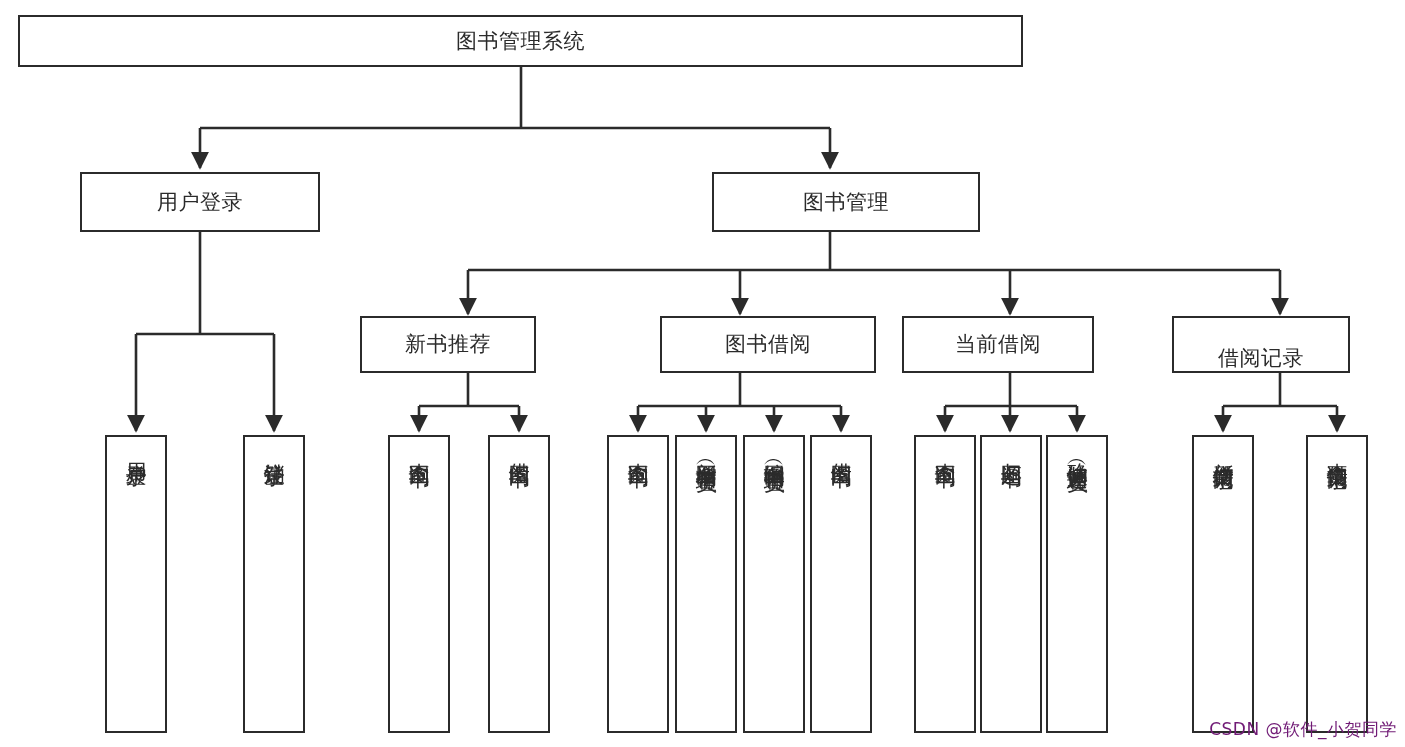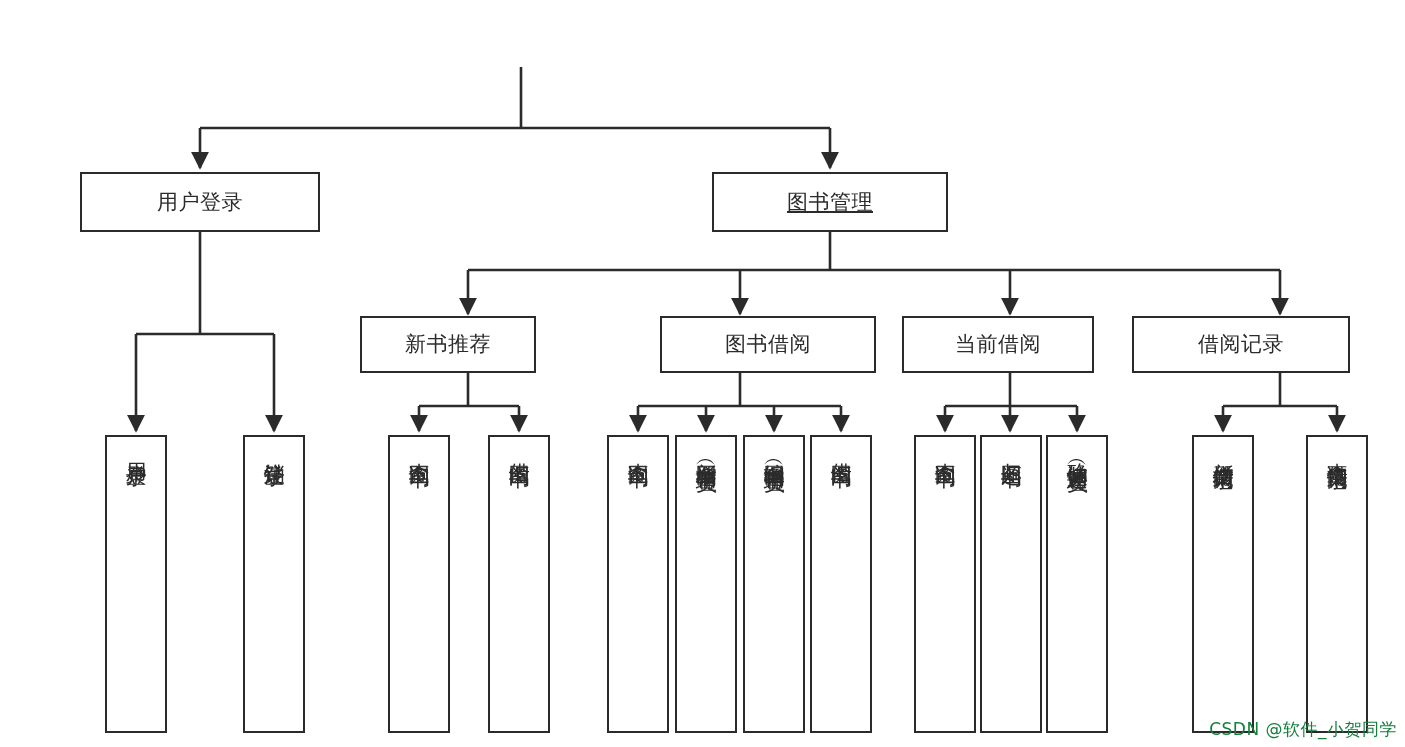--- a/index.html
+++ b/index.html
@@ -55,21 +55,21 @@
     text-orientation: upright;
     font-size: 21px;
     line-height: 1.06;
     letter-spacing: 1.5px;
   }
   #watermark {
     position: absolute;
     right: 8px;
     bottom: 6px;
     font-size: 17px;
-    color: #15803d;
+    color: #701a75;
     letter-spacing: 0.5px;
     white-space: nowrap;
     pointer-events: none;
     text-align: right;
   }
 </style>
 </head>
 <body>
 
 <div id="canvas">
@@ -119,38 +119,41 @@
       <path d="M 1010 406 L 1010 431" marker-end="url(#arrow)"></path>
       <path d="M 1077 406 L 1077 431" marker-end="url(#arrow)"></path>
 
       <path d="M 1280 373 L 1280 406"></path>
       <path d="M 1223 406 L 1337 406"></path>
       <path d="M 1223 406 L 1223 431" marker-end="url(#arrow)"></path>
       <path d="M 1337 406 L 1337 431" marker-end="url(#arrow)"></path>
     </g>
   </svg>
 
+  <div class="node-box horiz" style="left:18px; top:15px; width:1005px; height:52px;">
+    <span class="node-label">图书管理系统</span>
+  </div>
 
   <div class="node-box horiz" style="left:80px; top:172px; width:240px; height:60px;">
     <span class="node-label">用户登录</span>
   </div>
-  <div class="node-box horiz" style="left:712px; top:172px; width:236px; height:60px;text-decoration:underline;">
+  <div class="node-box horiz" style="left:712px; top:172px; width:268px; height:60px;">
     <span class="node-label">图书管理</span>
   </div>
 
   <div class="node-box horiz" style="left:360px; top:316px; width:176px; height:57px;">
     <span class="node-label">新书推荐</span>
   </div>
   <div class="node-box horiz" style="left:660px; top:316px; width:216px; height:57px;">
     <span class="node-label">图书借阅</span>
   </div>
   <div class="node-box horiz" style="left:902px; top:316px; width:192px; height:57px;">
     <span class="node-label">当前借阅</span>
   </div>
-  <div class="node-box horiz" style="left:1132px; top:316px; width:218px; height:57px;">
+  <div class="node-box horiz" style="left:1172px; top:316px; width:178px; height:57px;align-items:flex-end;">
     <span class="node-label">借阅记录</span>
   </div>
 
   <div class="node-box vert" style="left:105px; top:435px; width:62px; height:298px;">
     <span class="node-label">用户登录</span>
   </div>
   <div class="node-box vert" style="left:243px; top:435px; width:62px; height:298px;">
     <span class="node-label">注销登录</span>
   </div>
 

